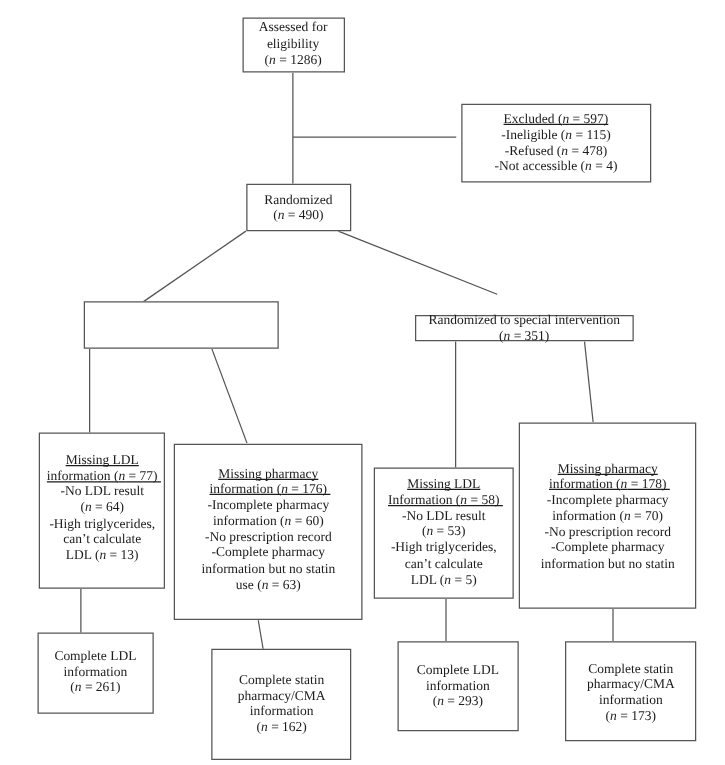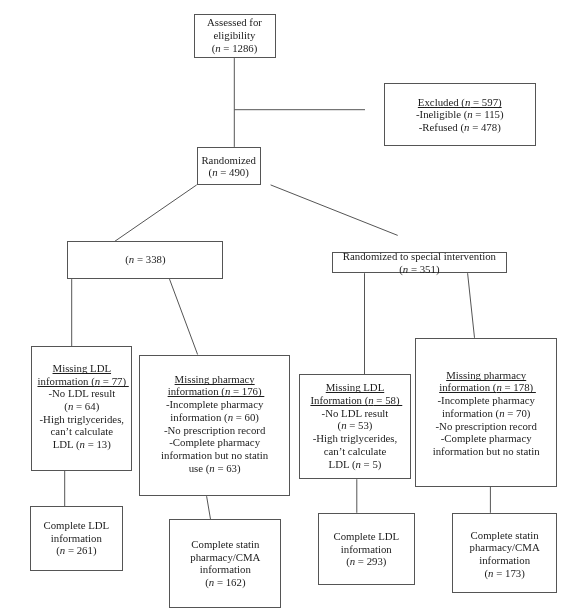--- a/index.html
+++ b/index.html
@@ -36,36 +36,36 @@
     <polyline points="356.8,479.2 356.8,512.8"></polyline>
     <polyline points="490.4,486.9 490.4,512.8"></polyline>
   </svg>
   <div class="box" style="left:193.5px;top:14.3px;width:82px;height:44px">
     <div class="inner" style="top:-0.8px">
         <div class="ln"><span>Assessed for</span></div>
         <div class="ln"><span>eligibility</span></div>
         <div class="ln"><span>(</span><span class="it">n</span><span> = 1286)</span></div>
     </div>
   </div>
-  <div class="box" style="left:384px;top:82.6px;width:151.5px;height:63.6px">
+  <div class="box" style="left:369px;top:82.6px;width:151.5px;height:63.6px">
     <div class="inner" style="top:0.2px">
         <div class="ln u"><span>Excluded (</span><span class="it">n</span><span> = 597)</span></div>
         <div class="ln"><span>-Ineligible (</span><span class="it">n</span><span> = 115)</span></div>
         <div class="ln"><span>-Refused (</span><span class="it">n</span><span> = 478)</span></div>
+        <div class="ln"><span>-Not accessible (</span><span class="it">n</span><span> = 4)</span></div>
     </div>
   </div>
-  <div class="box" style="left:196.7px;top:146.9px;width:64px;height:38px">
+  <div class="box" style="left:196.7px;top:146.9px;width:84px;height:38px">
     <div class="inner" style="top:0.6px">
         <div class="ln"><span>Randomized</span></div>
         <div class="ln"><span>(</span><span class="it">n</span><span> = 490)</span></div>
     </div>
   </div>
   <div class="box" style="left:67.4px;top:241.3px;width:156px;height:37.8px">
     <div class="inner" style="top:-0.8px">
-        <div class="ln"><span>(</span><span class="it">n</span><span> = 338)</span></div>
     </div>
   </div>
   <div class="box" style="left:331.8px;top:252px;width:175.1px;height:21px">
     <div class="inner" style="top:0.1px">
         <div class="ln"><span>Randomized to special intervention</span></div>
         <div class="ln"><span>(</span><span class="it">n</span><span> = 351)</span></div>
     </div>
   </div>
   <div class="box" style="left:31.2px;top:346.2px;width:101.2px;height:124.8px">
     <div class="inner" style="top:-2.2px">

